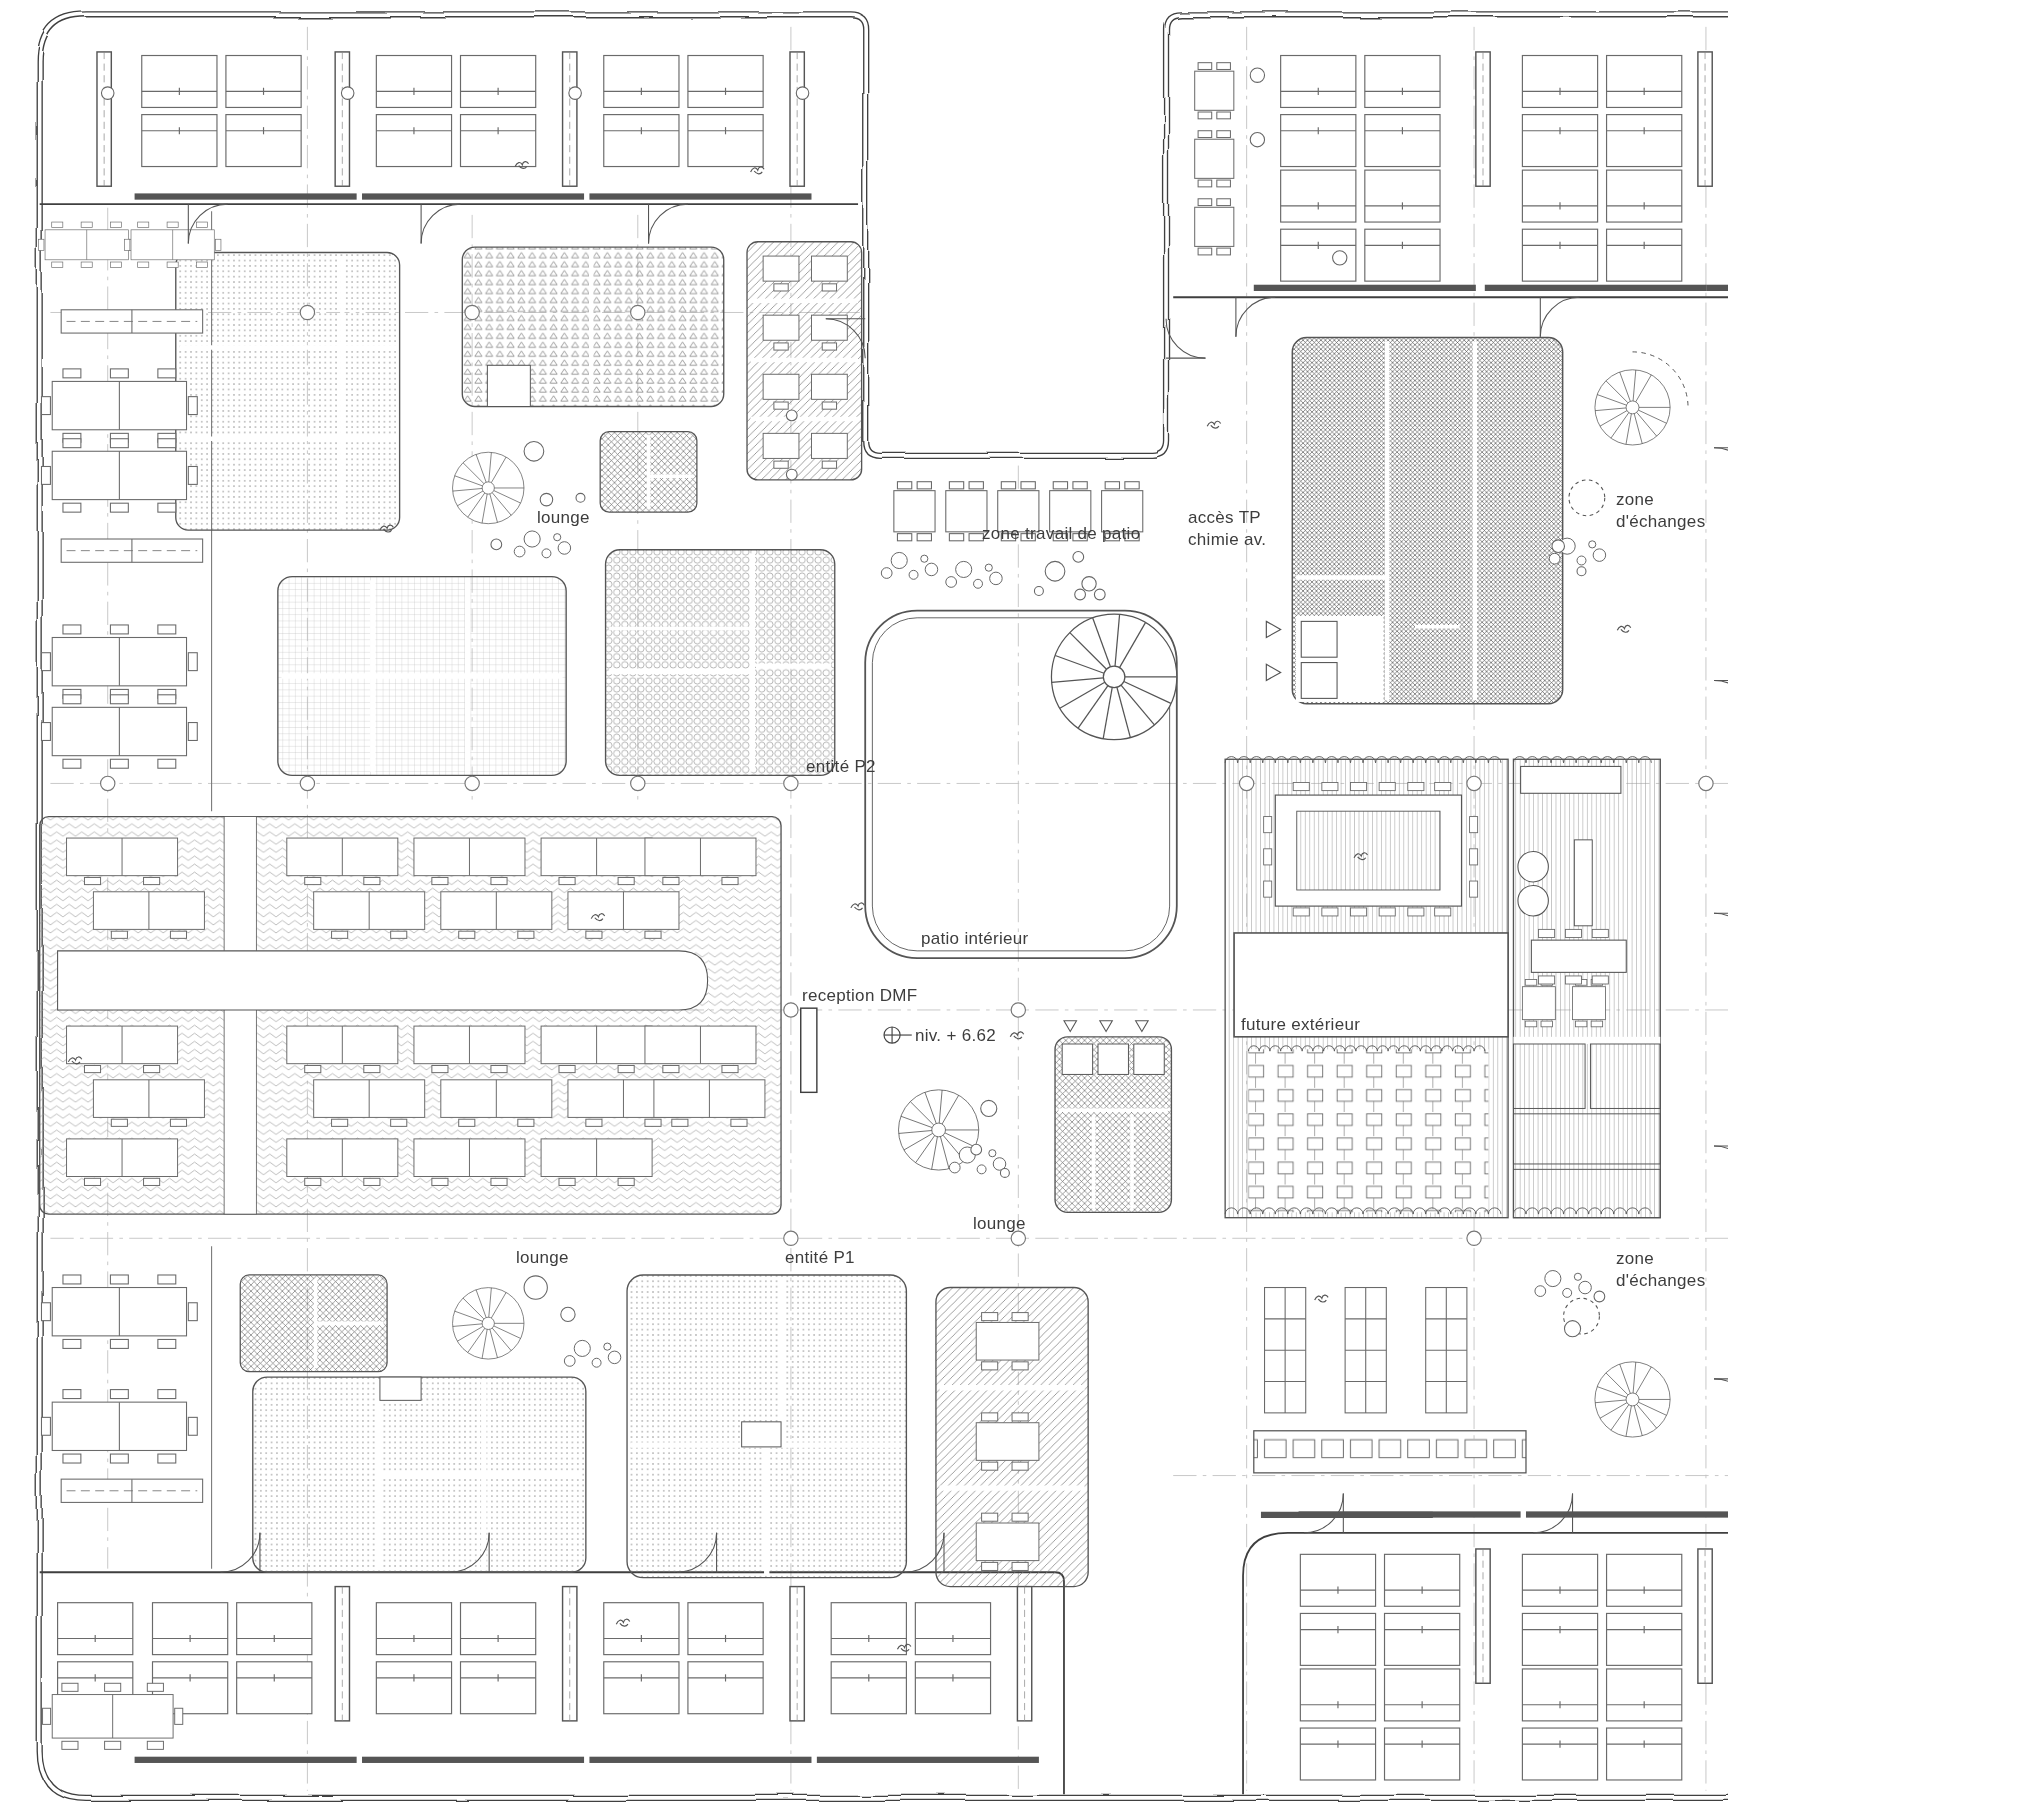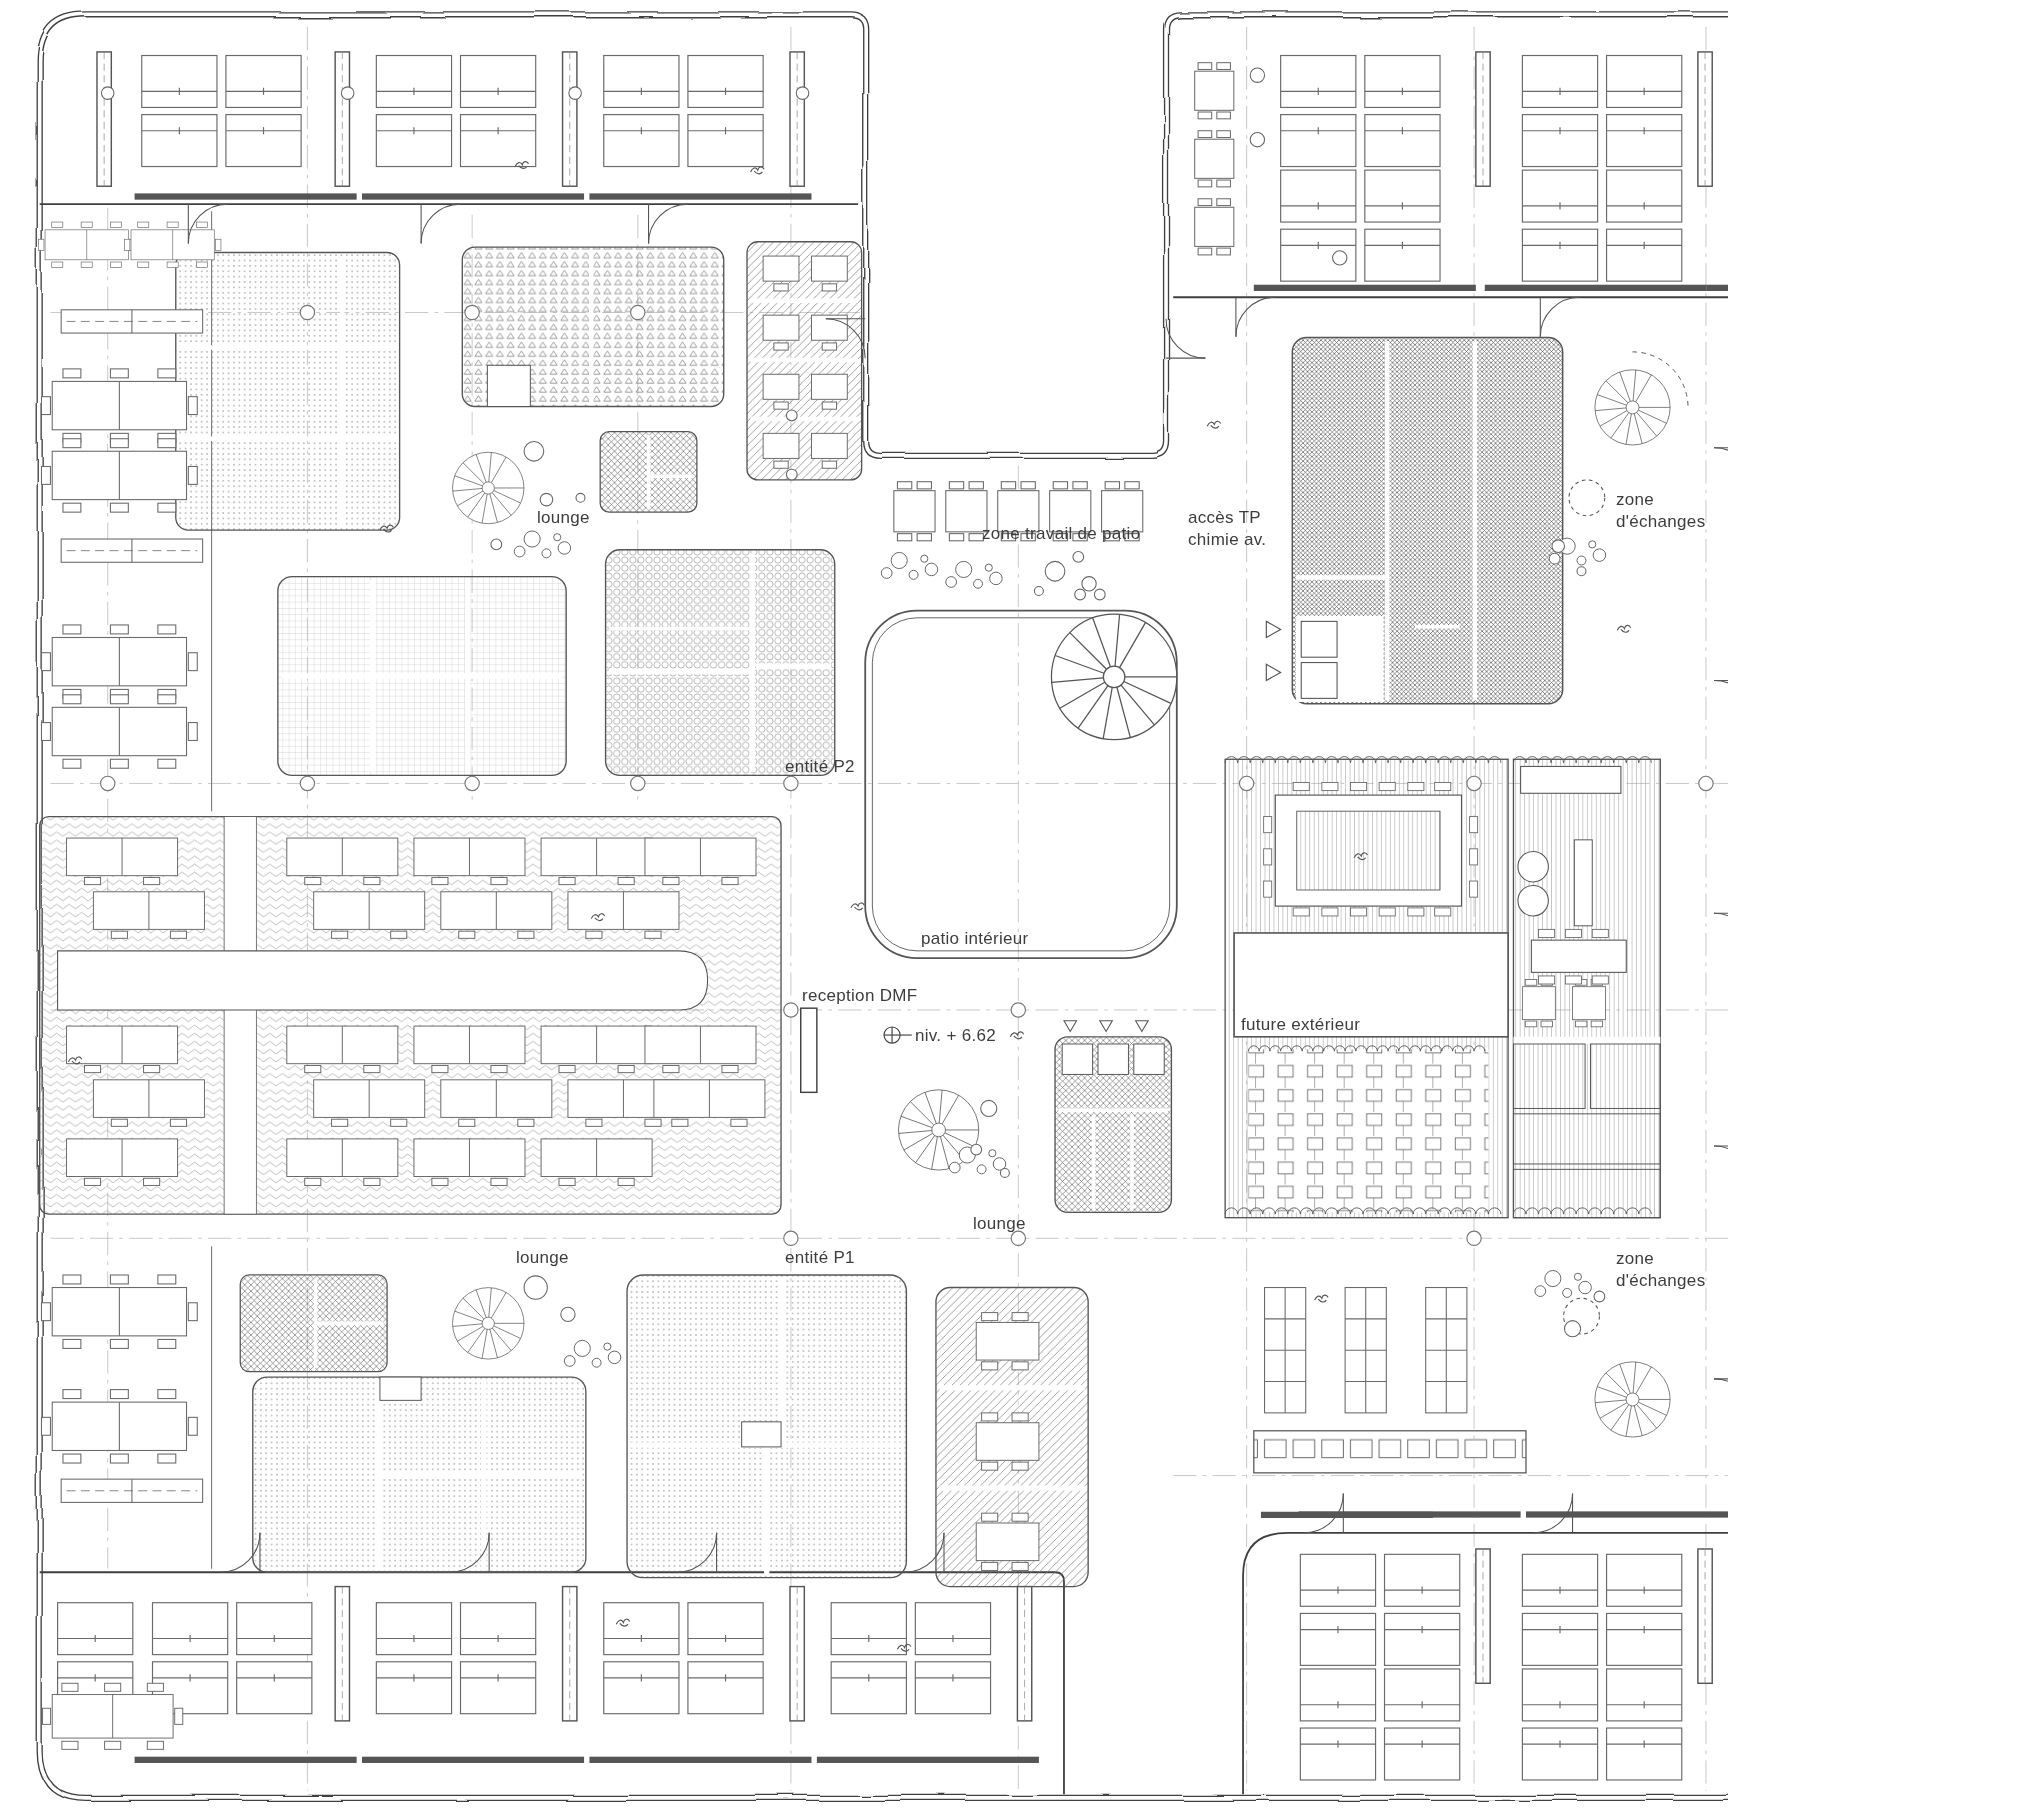--- a/index.html
+++ b/index.html
@@ -631,21 +631,21 @@
 </svg>
 
 <div class="lbl" style="left:1832px;top:290px">accès future extension</div>
 <div class="lbl arrow" style="left:1977px;top:287px">▷</div>
 <div class="lbl" style="left:537px;top:507px">lounge</div>
 <div class="lbl" style="left:982px;top:523px">zone travail de patio</div>
 <div class="lbl" style="left:1188px;top:507px">accès TP
 chimie av.</div>
 <div class="lbl" style="left:1616px;top:489px">zone
 d'échanges</div>
-<div class="lbl" style="left:785px;top:756px">entité P2</div>
+<div class="lbl" style="left:806px;top:756px">entité P2</div>
 <div class="lbl" style="left:921px;top:928px">patio intérieur</div>
 <div class="lbl" style="left:802px;top:985px">reception DMF</div>
 <div class="lbl" style="left:915px;top:1025px">niv. + 6.62</div>
 <div class="lbl" style="left:1241px;top:1014px">future extérieur</div>
 <div class="lbl" style="left:973px;top:1213px">lounge</div>
 <div class="lbl" style="left:785px;top:1247px">entité P1</div>
 <div class="lbl" style="left:1616px;top:1248px">zone
 d'échanges</div>
 <div class="lbl" style="left:1831px;top:1480px">accès future extension</div>
 <div class="lbl arrow" style="left:1976px;top:1476px">▷</div>

